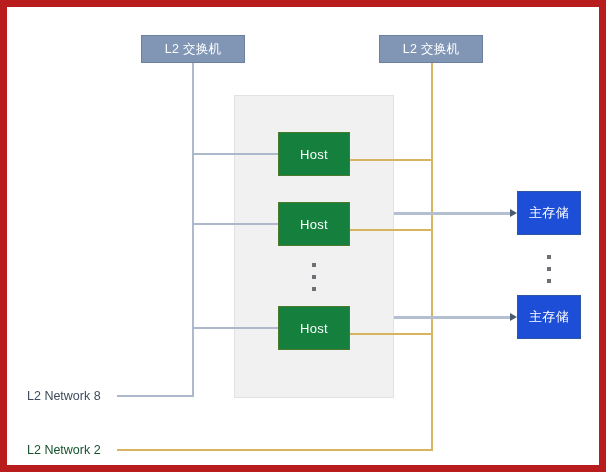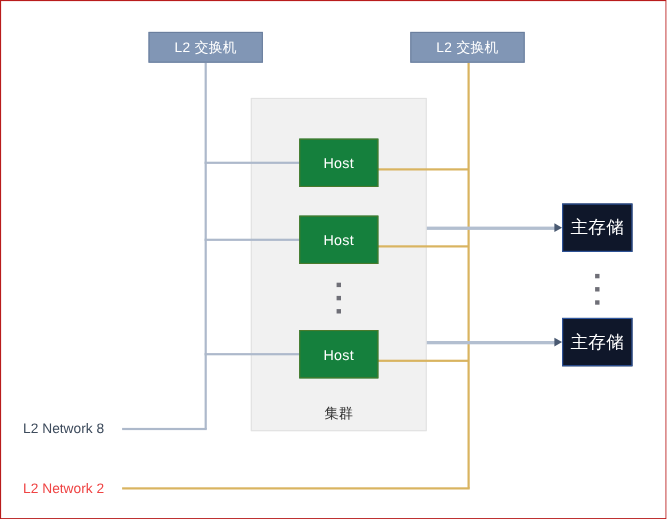--- a/index.html
+++ b/index.html
@@ -8,21 +8,21 @@
     background: #ffffff;
   }
   body {
     font-family: "Liberation Sans", sans-serif;
   }
   #canvas {
     position: relative;
     width: 606px;
     height: 472px;
     background: #ffffff;
-    border: 1px solid #b91c1c;
+    border: 7px solid #b91c1c;
     box-sizing: border-box;
     overflow: hidden;
   }
   .node {
     position: absolute;
     box-sizing: border-box;
     display: flex;
     align-items: center;
     justify-content: center;
     color: #ffffff;
@@ -38,25 +38,25 @@
     font-size: 12.5px;
   }
   .host {
     background: #15803d;
     border: 1px solid #4a7a2c;
     width: 72px;
     height: 44px;
     font-size: 13px;
   }
   .storage {
-    background: #0f172a;
+    background: #1d4ed8;
     border: 1px solid #2f57a0;
     width: 64px;
     height: 44px;
-    font-size: 16px;
+    font-size: 13px;
   }
   .cluster-box {
     position: absolute;
     background: #f1f1f1;
     border: 1px solid #e2e2e2;
     box-sizing: border-box;
     z-index: 1;
   }
   .cluster-label {
     position: absolute;
@@ -65,21 +65,21 @@
     z-index: 4;
     text-align: center;
   }
   .net-label {
     position: absolute;
     color: #3d4b5c;
     font-size: 12.5px;
     white-space: nowrap;
     z-index: 6;
   }
-  .net-label.amber { color: #ef4444; }
+  .net-label.amber { color: #14532d; }
   .line {
     position: absolute;
     z-index: 3;
   }
   .line.h-blue {
     height: 2px;
     background: #adb9cb;
   }
   .line.v-blue {
     width: 2px;
@@ -160,21 +160,20 @@
   <div class="node host" style="left:271px; top:299px;">
     <span>Host</span>
   </div>
 
   <div class="vdots" style="left:305px; top:256px; width:4px; height:28px;">
     <span></span>
       <span></span>
       <span></span>
   </div>
 
-  <div class="cluster-label" style="left:227px; top:366px; width:160px;">集群</div>
 
   <div class="arrow-line" style="left:387px; top:205px; width:119px;"></div>
   <div class="arrow-head" style="left:503px; top:202px;"></div>
 
   <div class="arrow-line" style="left:387px; top:309px; width:119px;"></div>
   <div class="arrow-head" style="left:503px; top:306px;"></div>
 
   <div class="node storage" style="left:510px; top:184px;">
     <span>主存储</span>
   </div>

